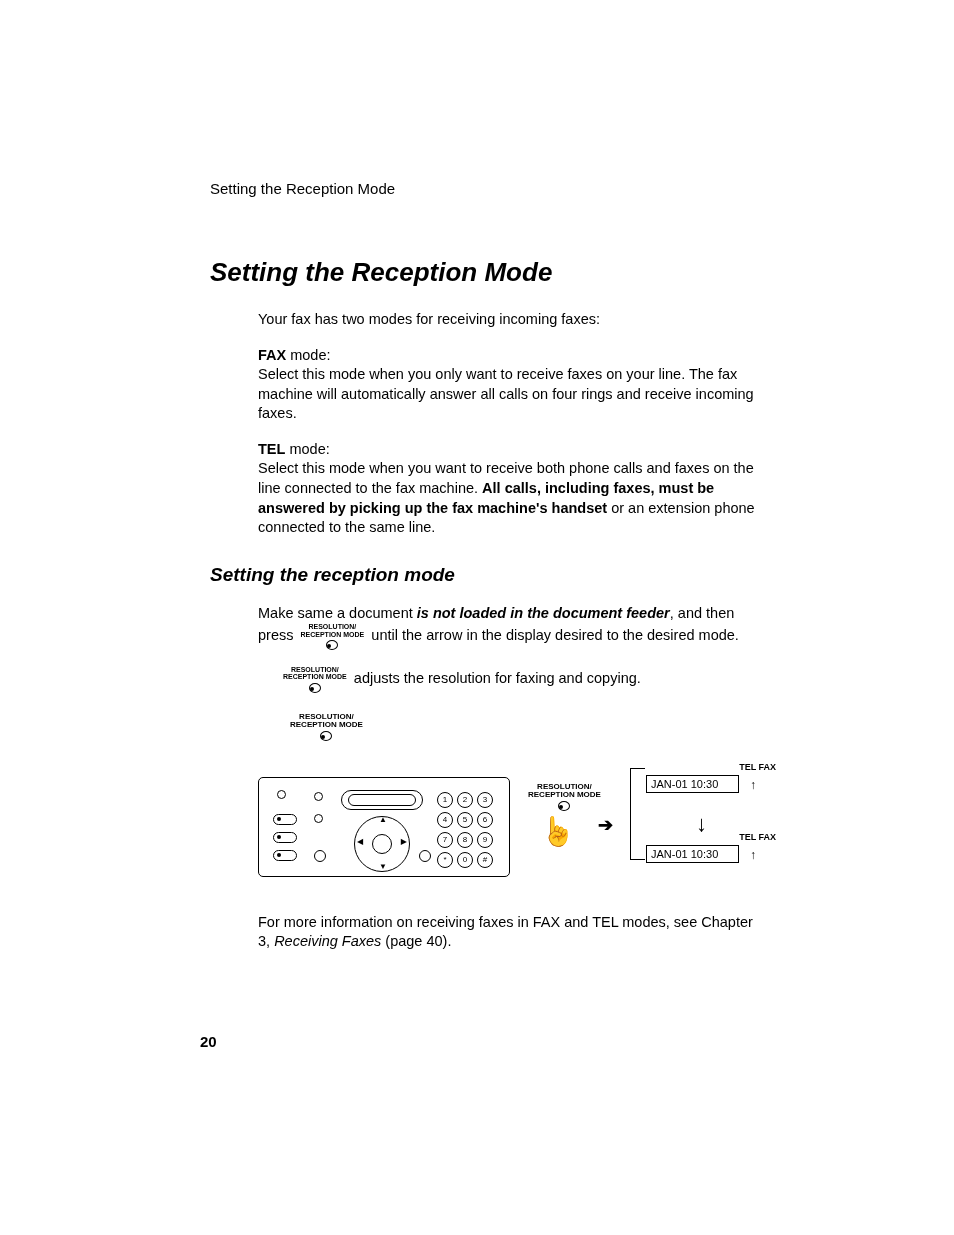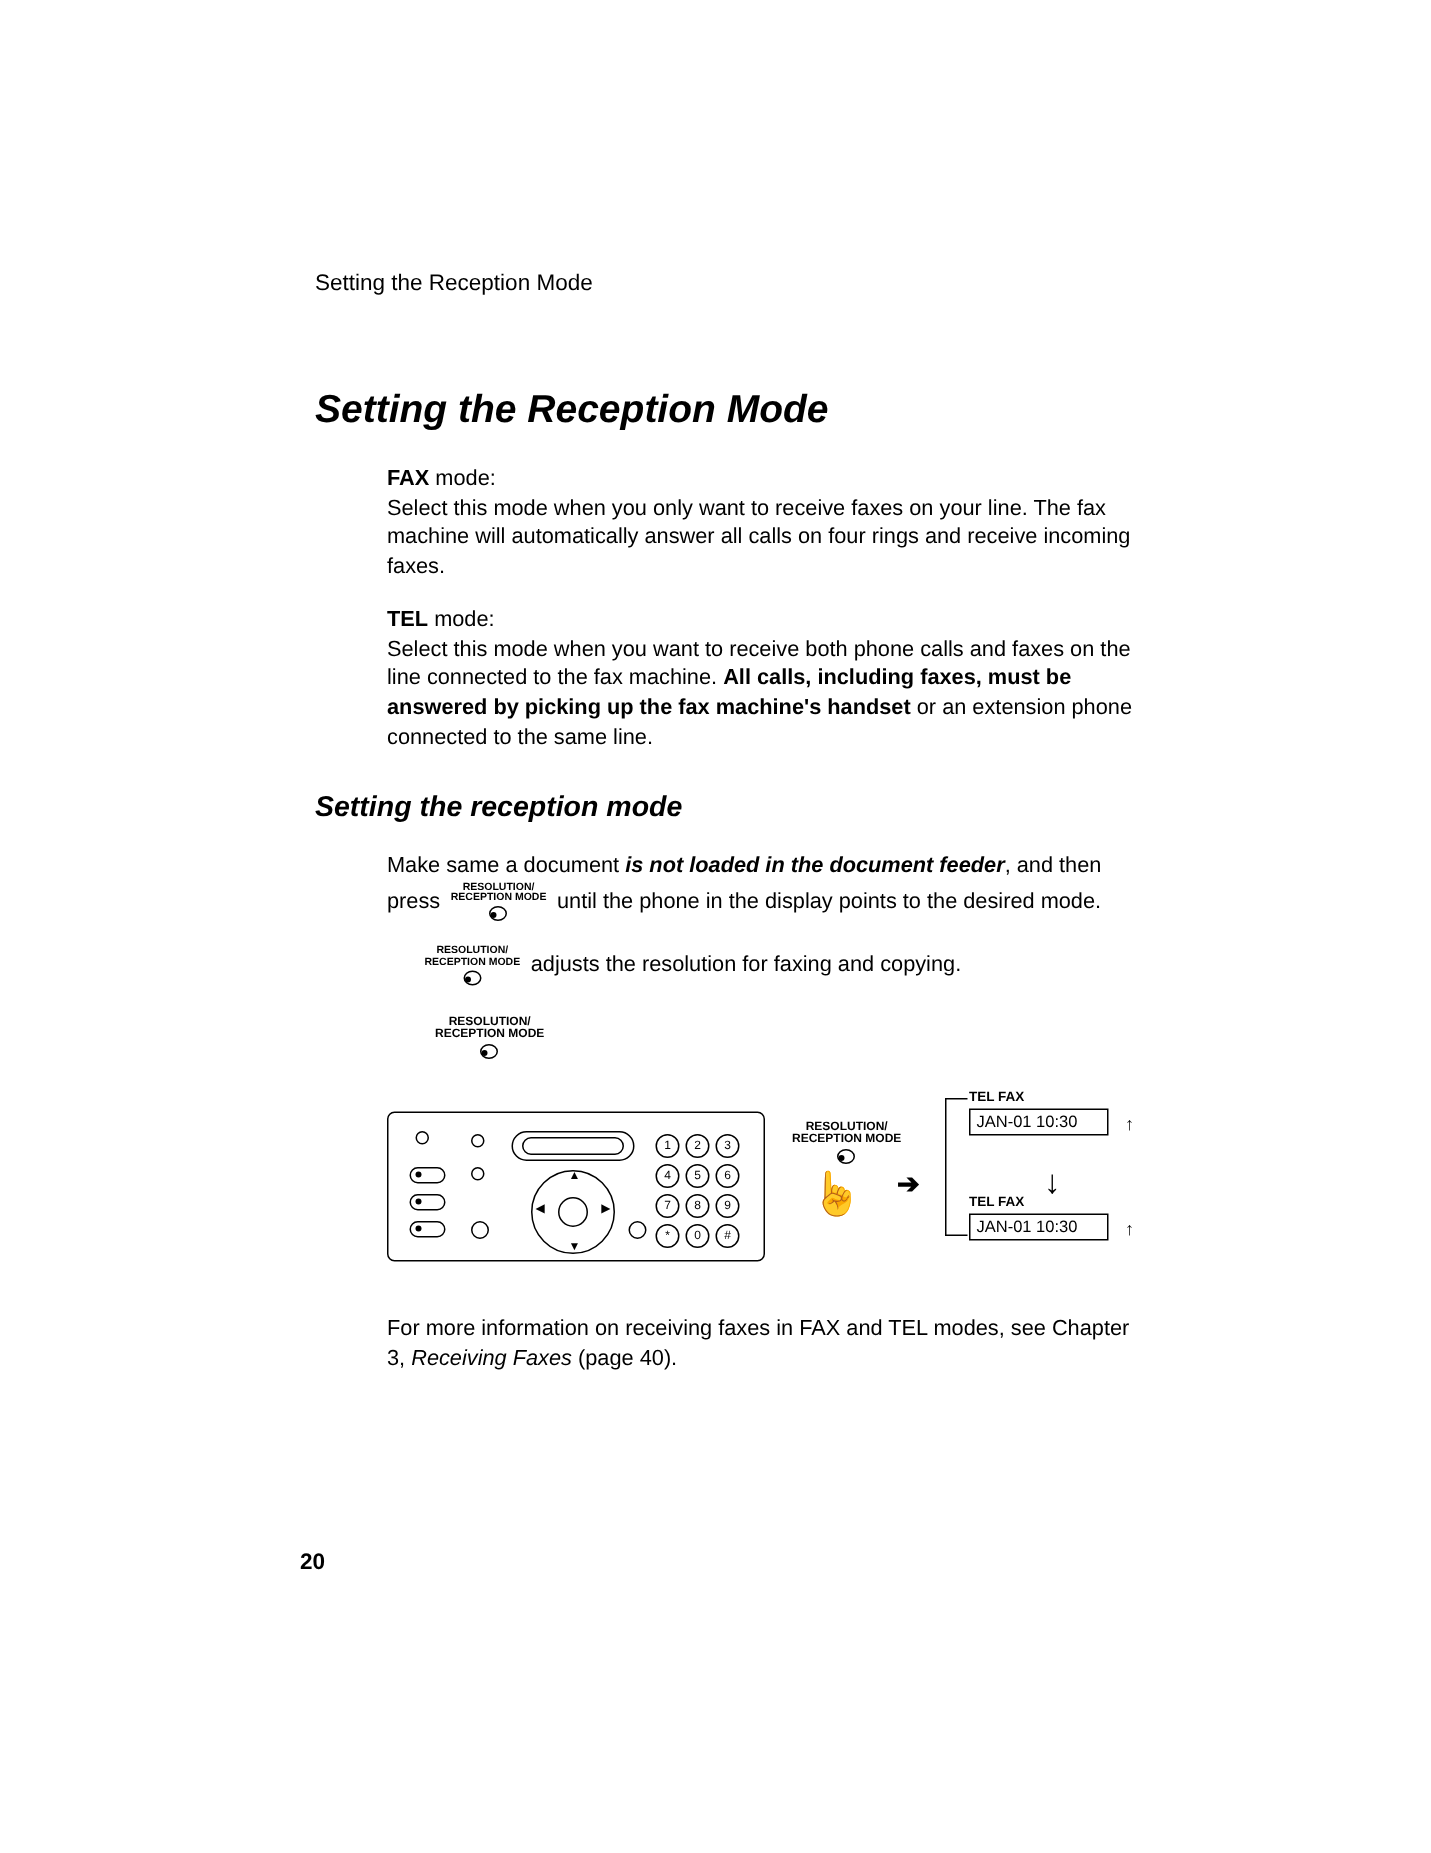--- a/index.html
+++ b/index.html
@@ -155,21 +155,21 @@
   }
   .flow-arrow {
     position:absolute;left:360px;top:100px;font-size:18px;font-weight:bold;
   }
   .bracket {
     position:absolute;left:392px;top:55px;width:14px;height:90px;
     border-top:1.5px solid #000;border-left:1.5px solid #000;border-bottom:1.5px solid #000;
   }
   .disp-group{ position:absolute; left:408px; }
   .disp-head{
-    font-size:9px;font-weight:bold;text-align:left;width:130px;
+    font-size:9px;font-weight:bold;text-align:right;width:130px;
     margin-bottom:2px;
   }
   .disp-box{
     width:93px;height:18px;border:1.3px solid #000;
     font-size:11px;padding:1px 4px;box-sizing:border-box;
     position:relative;
   }
   .disp-uparrow{
     position:absolute;right:-18px;top:1px;font-size:12px;
   }
@@ -183,20 +183,21 @@
 </head>
 <body>
 
 <div class="page">
 
   <div class="running-head">Setting the Reception Mode</div>
 
   <h1 class="title">Setting the Reception Mode</h1>
 
   <div class="body-block">
+    <p class="para">Your fax has two modes for receiving incoming faxes:</p>
 
     <p class="para">
       <span class="bold">FAX</span><span> mode:</span><br>
       <span>Select this mode when you only want to receive faxes on your line. The fax machine will automatically answer all calls on four rings and receive incoming faxes.</span>
     </p>
 
     <p class="para">
       <span class="bold">TEL</span><span> mode:</span><br>
       <span>Select this mode when you want to receive both phone calls and faxes on the line connected to the fax machine. </span><span class="bold">All calls, including faxes, must be answered by picking up the fax machine's handset</span><span> or an extension phone connected to the same line.</span>
     </p>
@@ -205,21 +206,21 @@
   <h2 class="sub">Setting the reception mode</h2>
 
   <div class="body-block">
     <p class="para">
       <span>Make same a document </span><span class="bold-it">is not loaded in the document feeder</span><span>, and then press </span>
       <span class="inline-btn">
         <span>RESOLUTION/</span><br>
         <span>RECEPTION MODE</span>
         <span class="circ"></span>
       </span>
-      <span> until the phone in the display points to the desired mode.</span>
+      <span> until the arrow in the display desired to the desired mode.</span>
     </p>
 
     <p class="para note-cont">
       <span class="inline-btn">
         <span>RESOLUTION/</span><br>
         <span>RECEPTION MODE</span>
         <span class="circ"></span>
       </span>
       <span> adjusts the resolution for faxing and copying.</span>
     </p>

